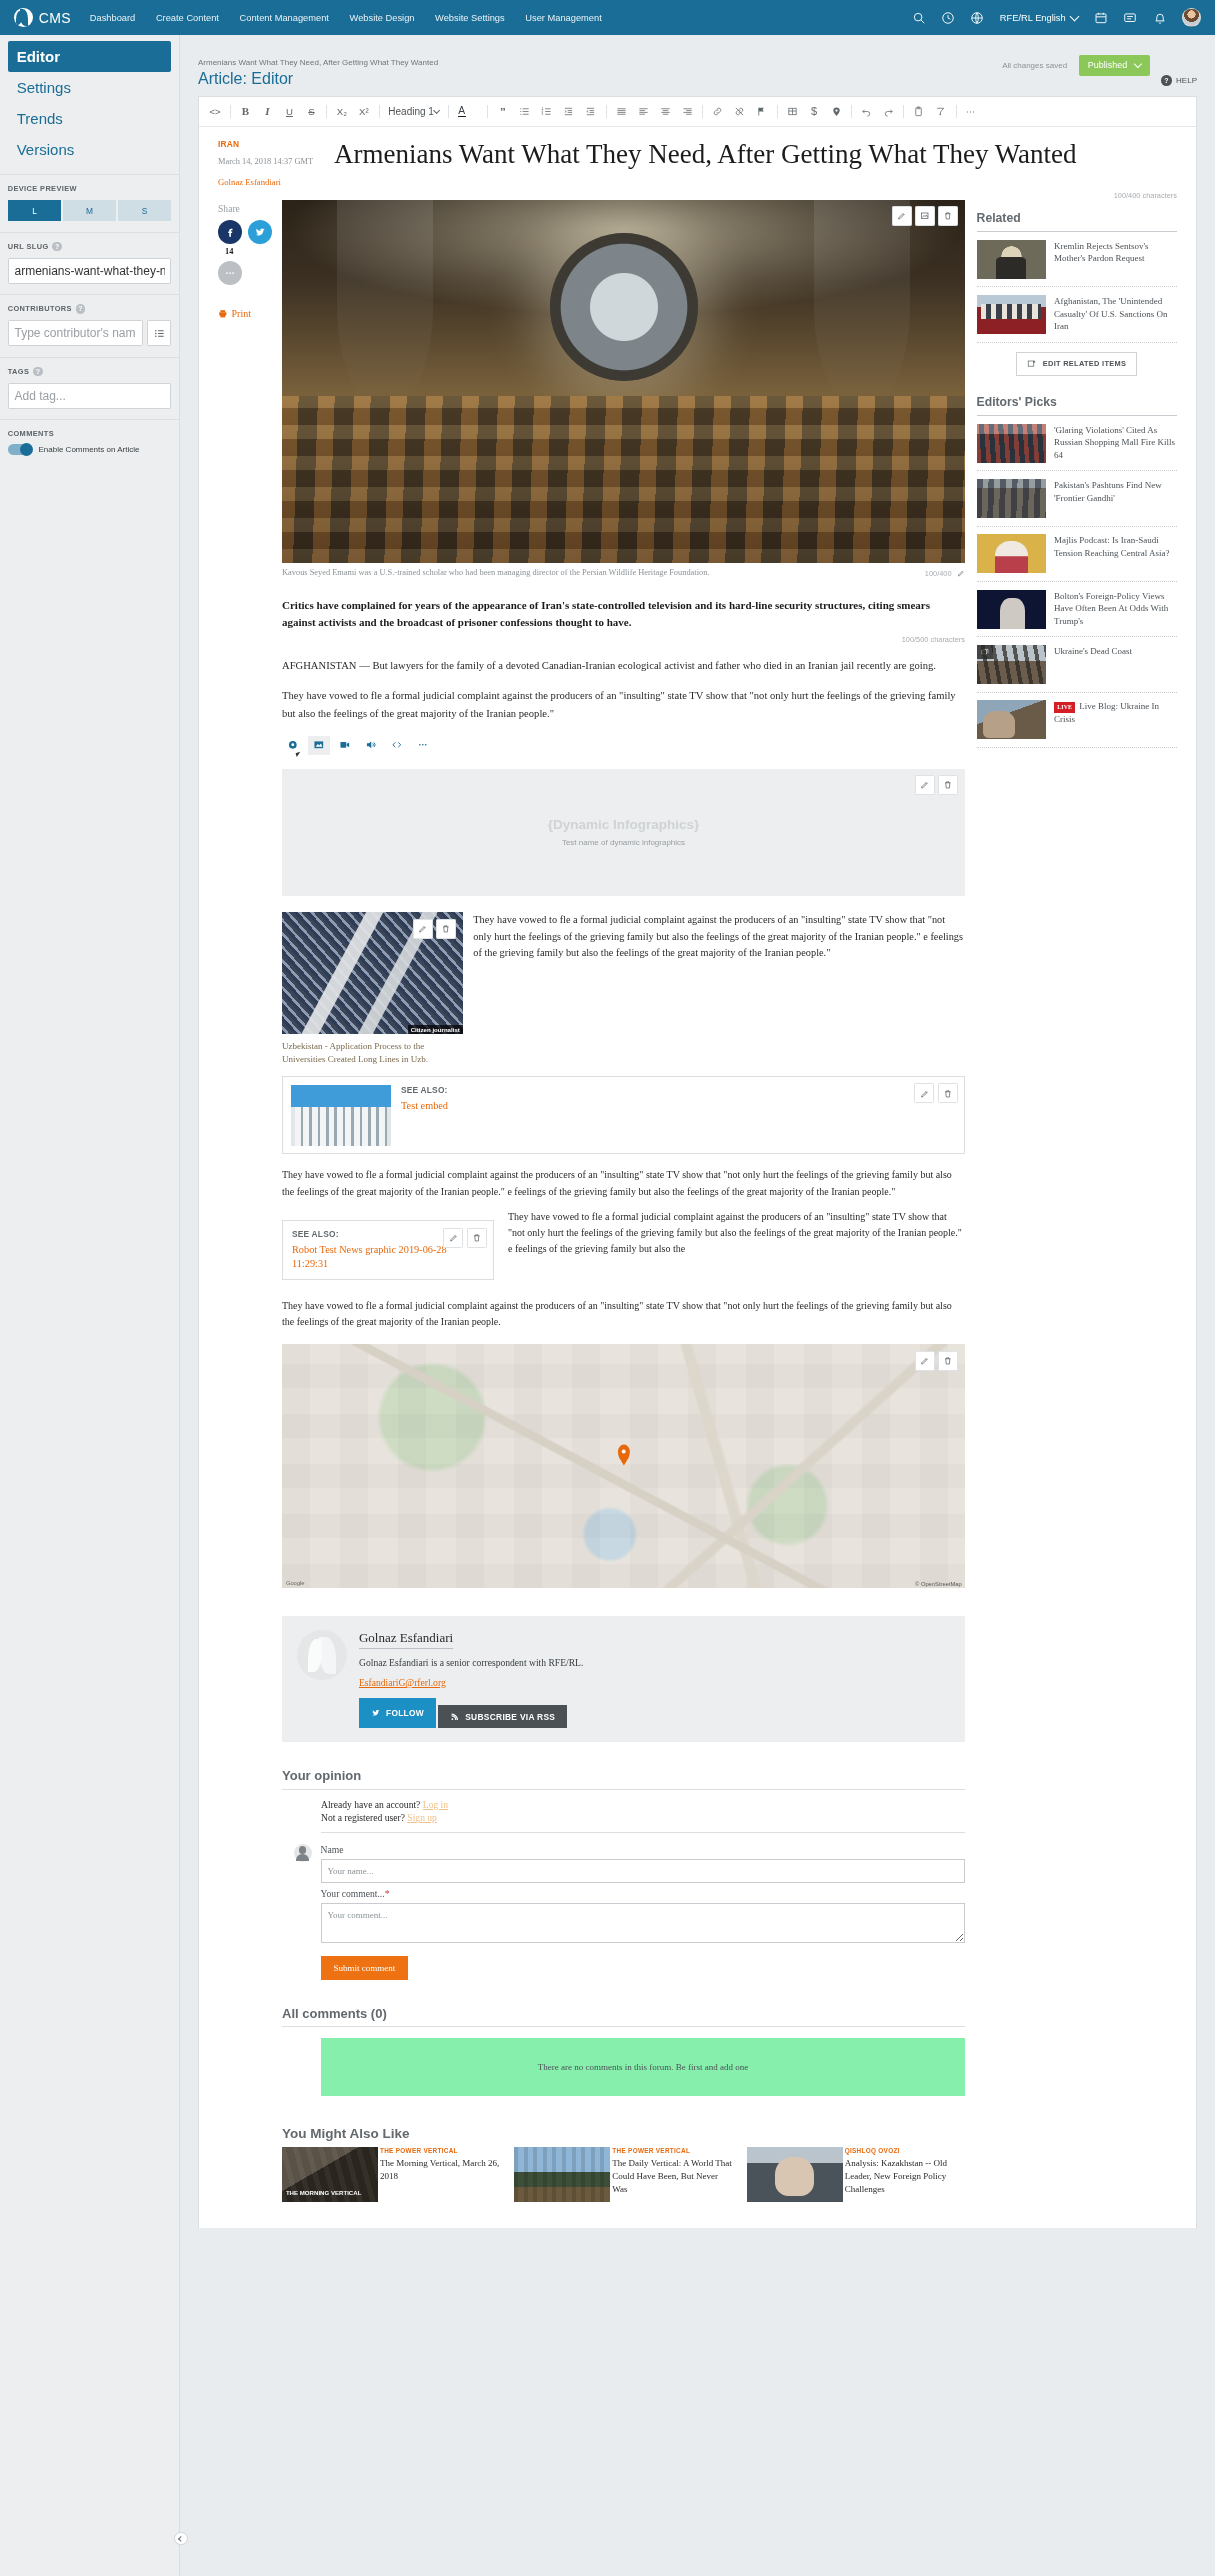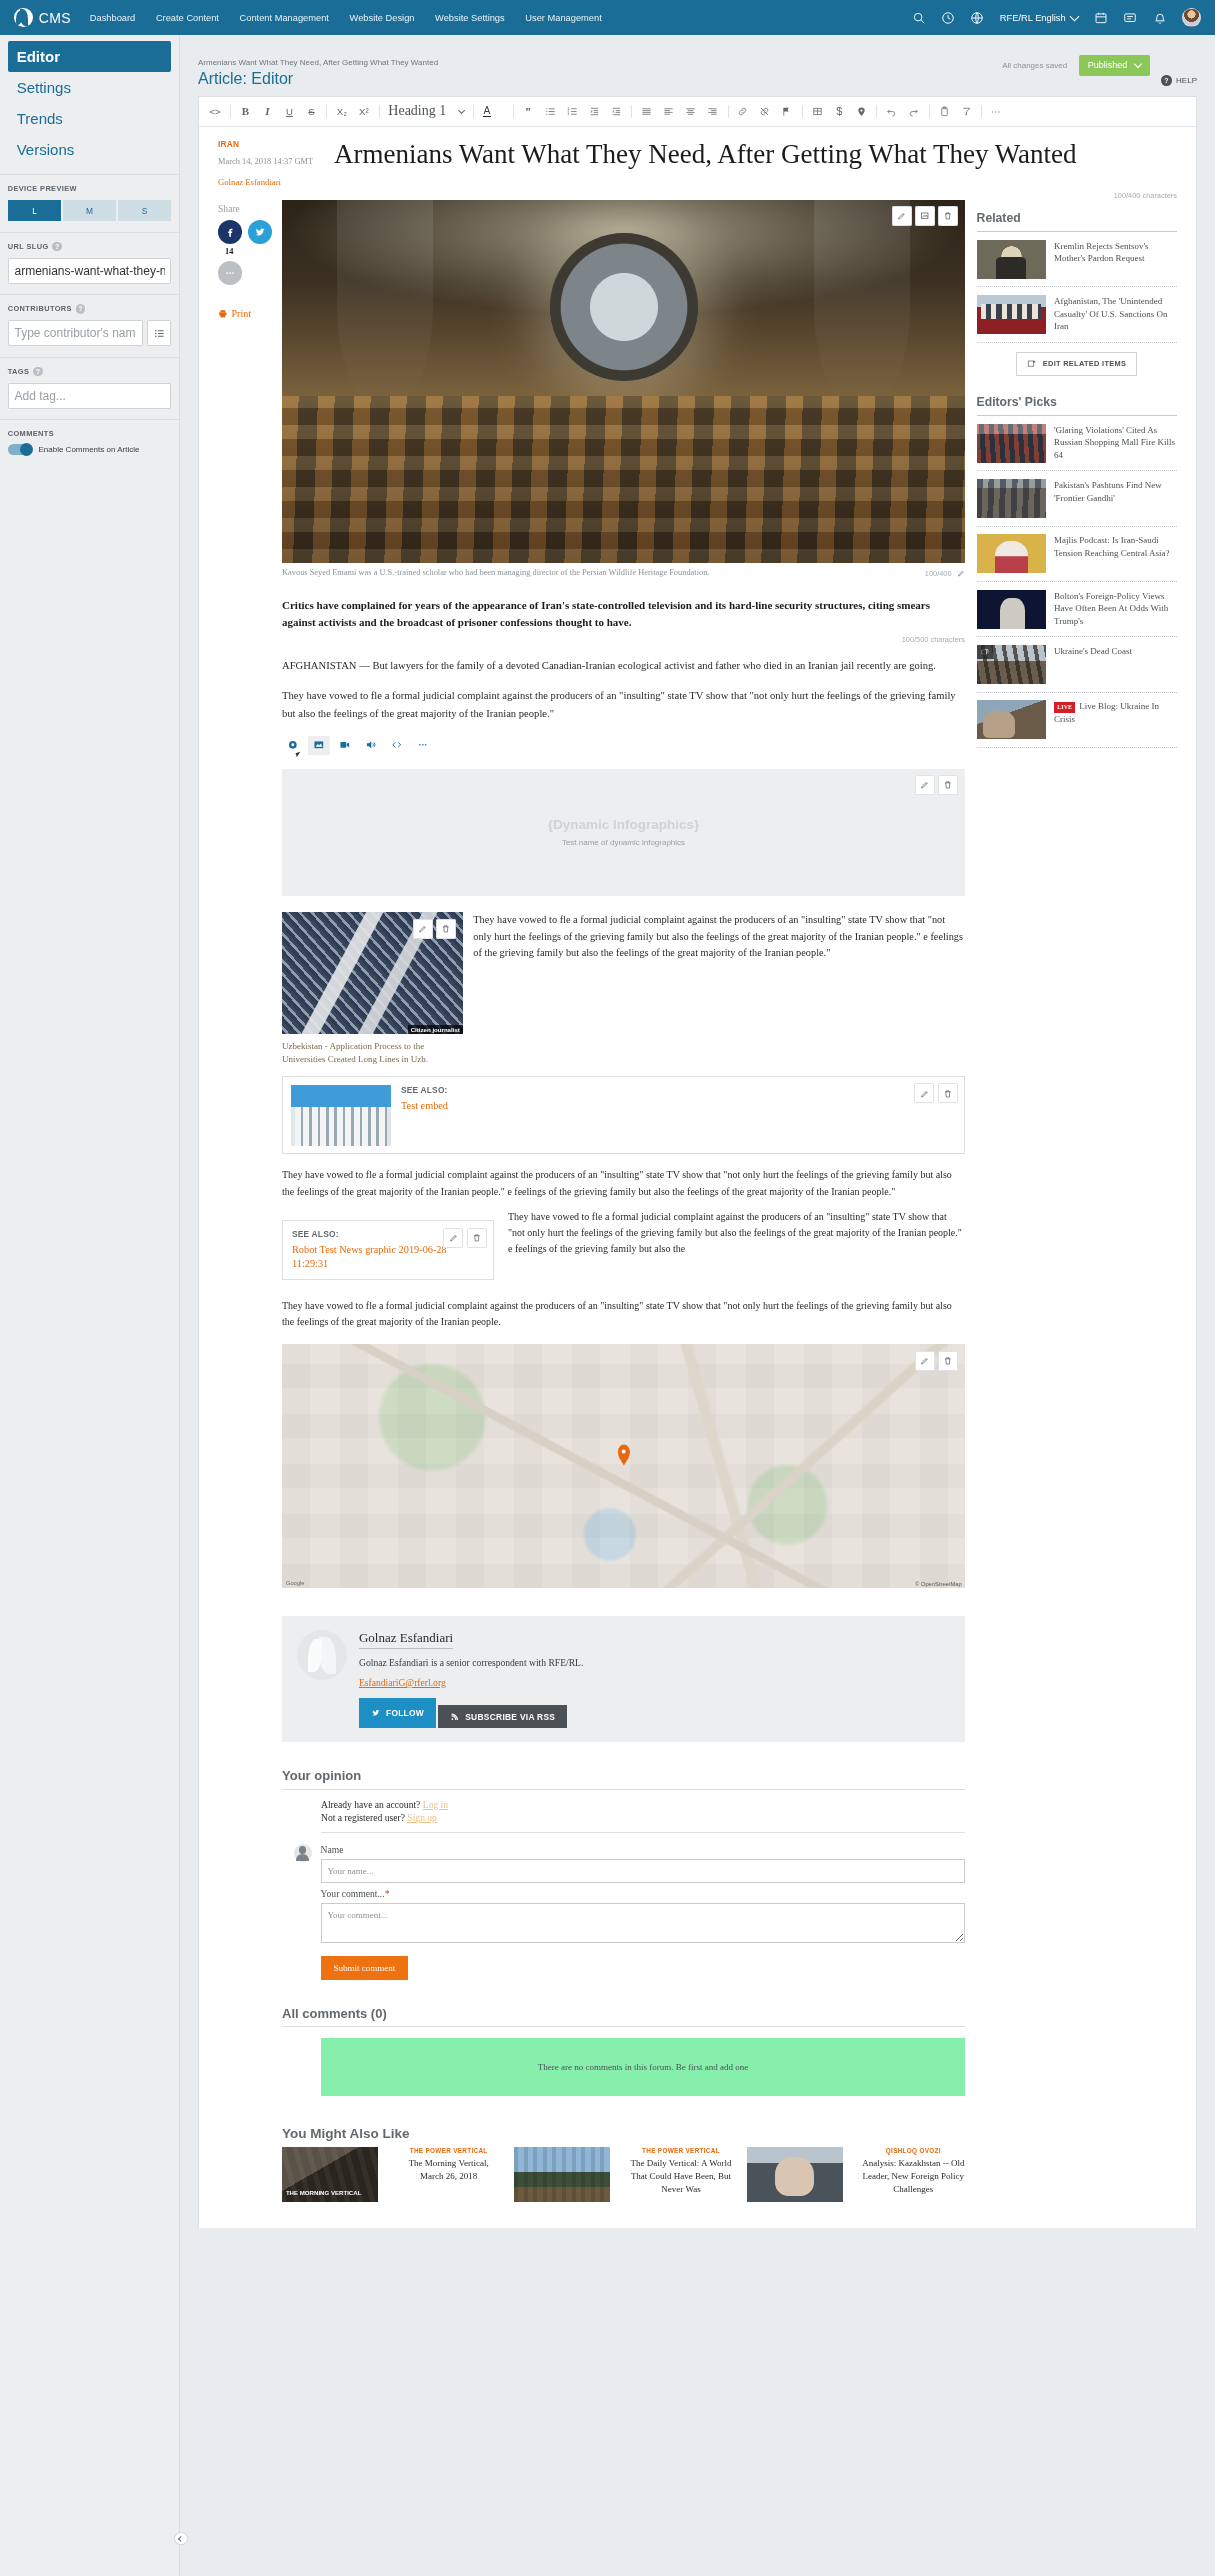--- a/index.html
+++ b/index.html
@@ -124,21 +124,21 @@
     flex-wrap: nowrap; overflow: hidden;
   }
   .tb { width: 22px; height: 19px; display: flex; align-items: center; justify-content: center;
         color: #62696e; font-size: 9.6px; cursor: pointer; flex: none; }
   .tb svg { width: 11px; height: 11px; stroke: #62696e; fill: none; stroke-width: 1.7; }
   .tb.bold { font-weight: 700; font-family: "Liberation Serif", serif; font-size: 11px; }
   .tb.ital { font-style: italic; font-weight: 700; font-family: "Liberation Serif", serif; font-size: 11px; }
   .tb.und { text-decoration: underline; font-size: 9.6px; }
   .tb.strike { text-decoration: line-through; font-size: 9.6px; }
   .tbsep { width: 0.6px; height: 13px; background: #dfe2e4; margin: 0 3.9px; flex: none; }
-  .tb-sel { display: flex; align-items: center; gap: 13px; padding: 0 5.1px; font-size: 14px; color: #4c5257; cursor:pointer; flex:none;font-family:Liberation Serif, serif;}
+  .tb-sel { display: flex; align-items: center; gap: 0; padding: 0 5.1px; font-size: 10px; color: #4c5257; cursor:pointer; flex:none;}
   .tb-sel .chev { width: 5.1px; height: 5.1px; border-color: #62696e; }
   .tb-color { display: flex; align-items: center; gap: 5.8px; padding: 0 5.1px; cursor: pointer; flex:none;}
   .tb-color .letter { font-size: 10.3px; color: #3a4045; border-bottom: 1.9px solid #222; line-height: 1.05; padding: 0 0.6px; }
 
   
   .article { padding: 11.6px 19px 0 19px; display: flex; }
   .art-meta { width: 116px; flex: none; padding-right: 10.3px; }
   .art-kicker { color: #e8690b; font-size: 8.4px; font-weight: 700; letter-spacing: 0.2px;
                 font-family: "Liberation Sans", sans-serif; }
   .art-date { font-size: 8.4px; color: #8b9297; margin-top: 7.7px; line-height: 1.35;
@@ -354,21 +354,21 @@
   }
   .nocomments {
     background: #86efac; color: #4c5257; font-family: "Liberation Serif", serif; font-size: 9px;
     text-align: center; padding: 24px; margin: 10.3px 0 0 39px;
   }
 
   
   .ymal { margin-top: 30px; padding: 0 0 26px 0; }
   .ymal-h { font-size: 13.5px; color: #62696e; font-weight: 700; padding-bottom: 6.4px; }
   .ymal-grid { display: flex; gap: 14px; }
-  .ymal-card { flex: 1; display: flex; gap: 19px; text-align: center; }
+  .ymal-card { flex: 1; display: flex; gap: 2px; }
   .ymal-thumb { width: 96px; height: 55px; flex: none; position: relative; overflow: hidden; }
   .th-a { background: linear-gradient(150deg,#5a5246 0 40%,#2a261f 40% 100%); }
   .th-a::after { content:""; position:absolute; inset:0;
     background: repeating-linear-gradient(75deg, rgba(255,255,255,.05) 0 5.1px, transparent 5.1px 12.2px); }
   .th-b { background: linear-gradient(180deg,#8fb6d6 0 45%,#3d4f38 45% 72%,#6b5a3e 72% 100%); }
   .th-b::after { content:""; position:absolute; inset:0;
     background: repeating-linear-gradient(90deg, rgba(0,0,0,.12) 0 3.9px, transparent 3.9px 9.6px); }
   .th-c { background: linear-gradient(180deg,#b9c4cc 0 30%,#4a525a 30% 100%); }
   .th-c::after { content:""; position:absolute; left:30%; top:18%; width:40%; height:70%;
     border-radius:45% 45% 35% 35%; background:#d9c6b2; }

